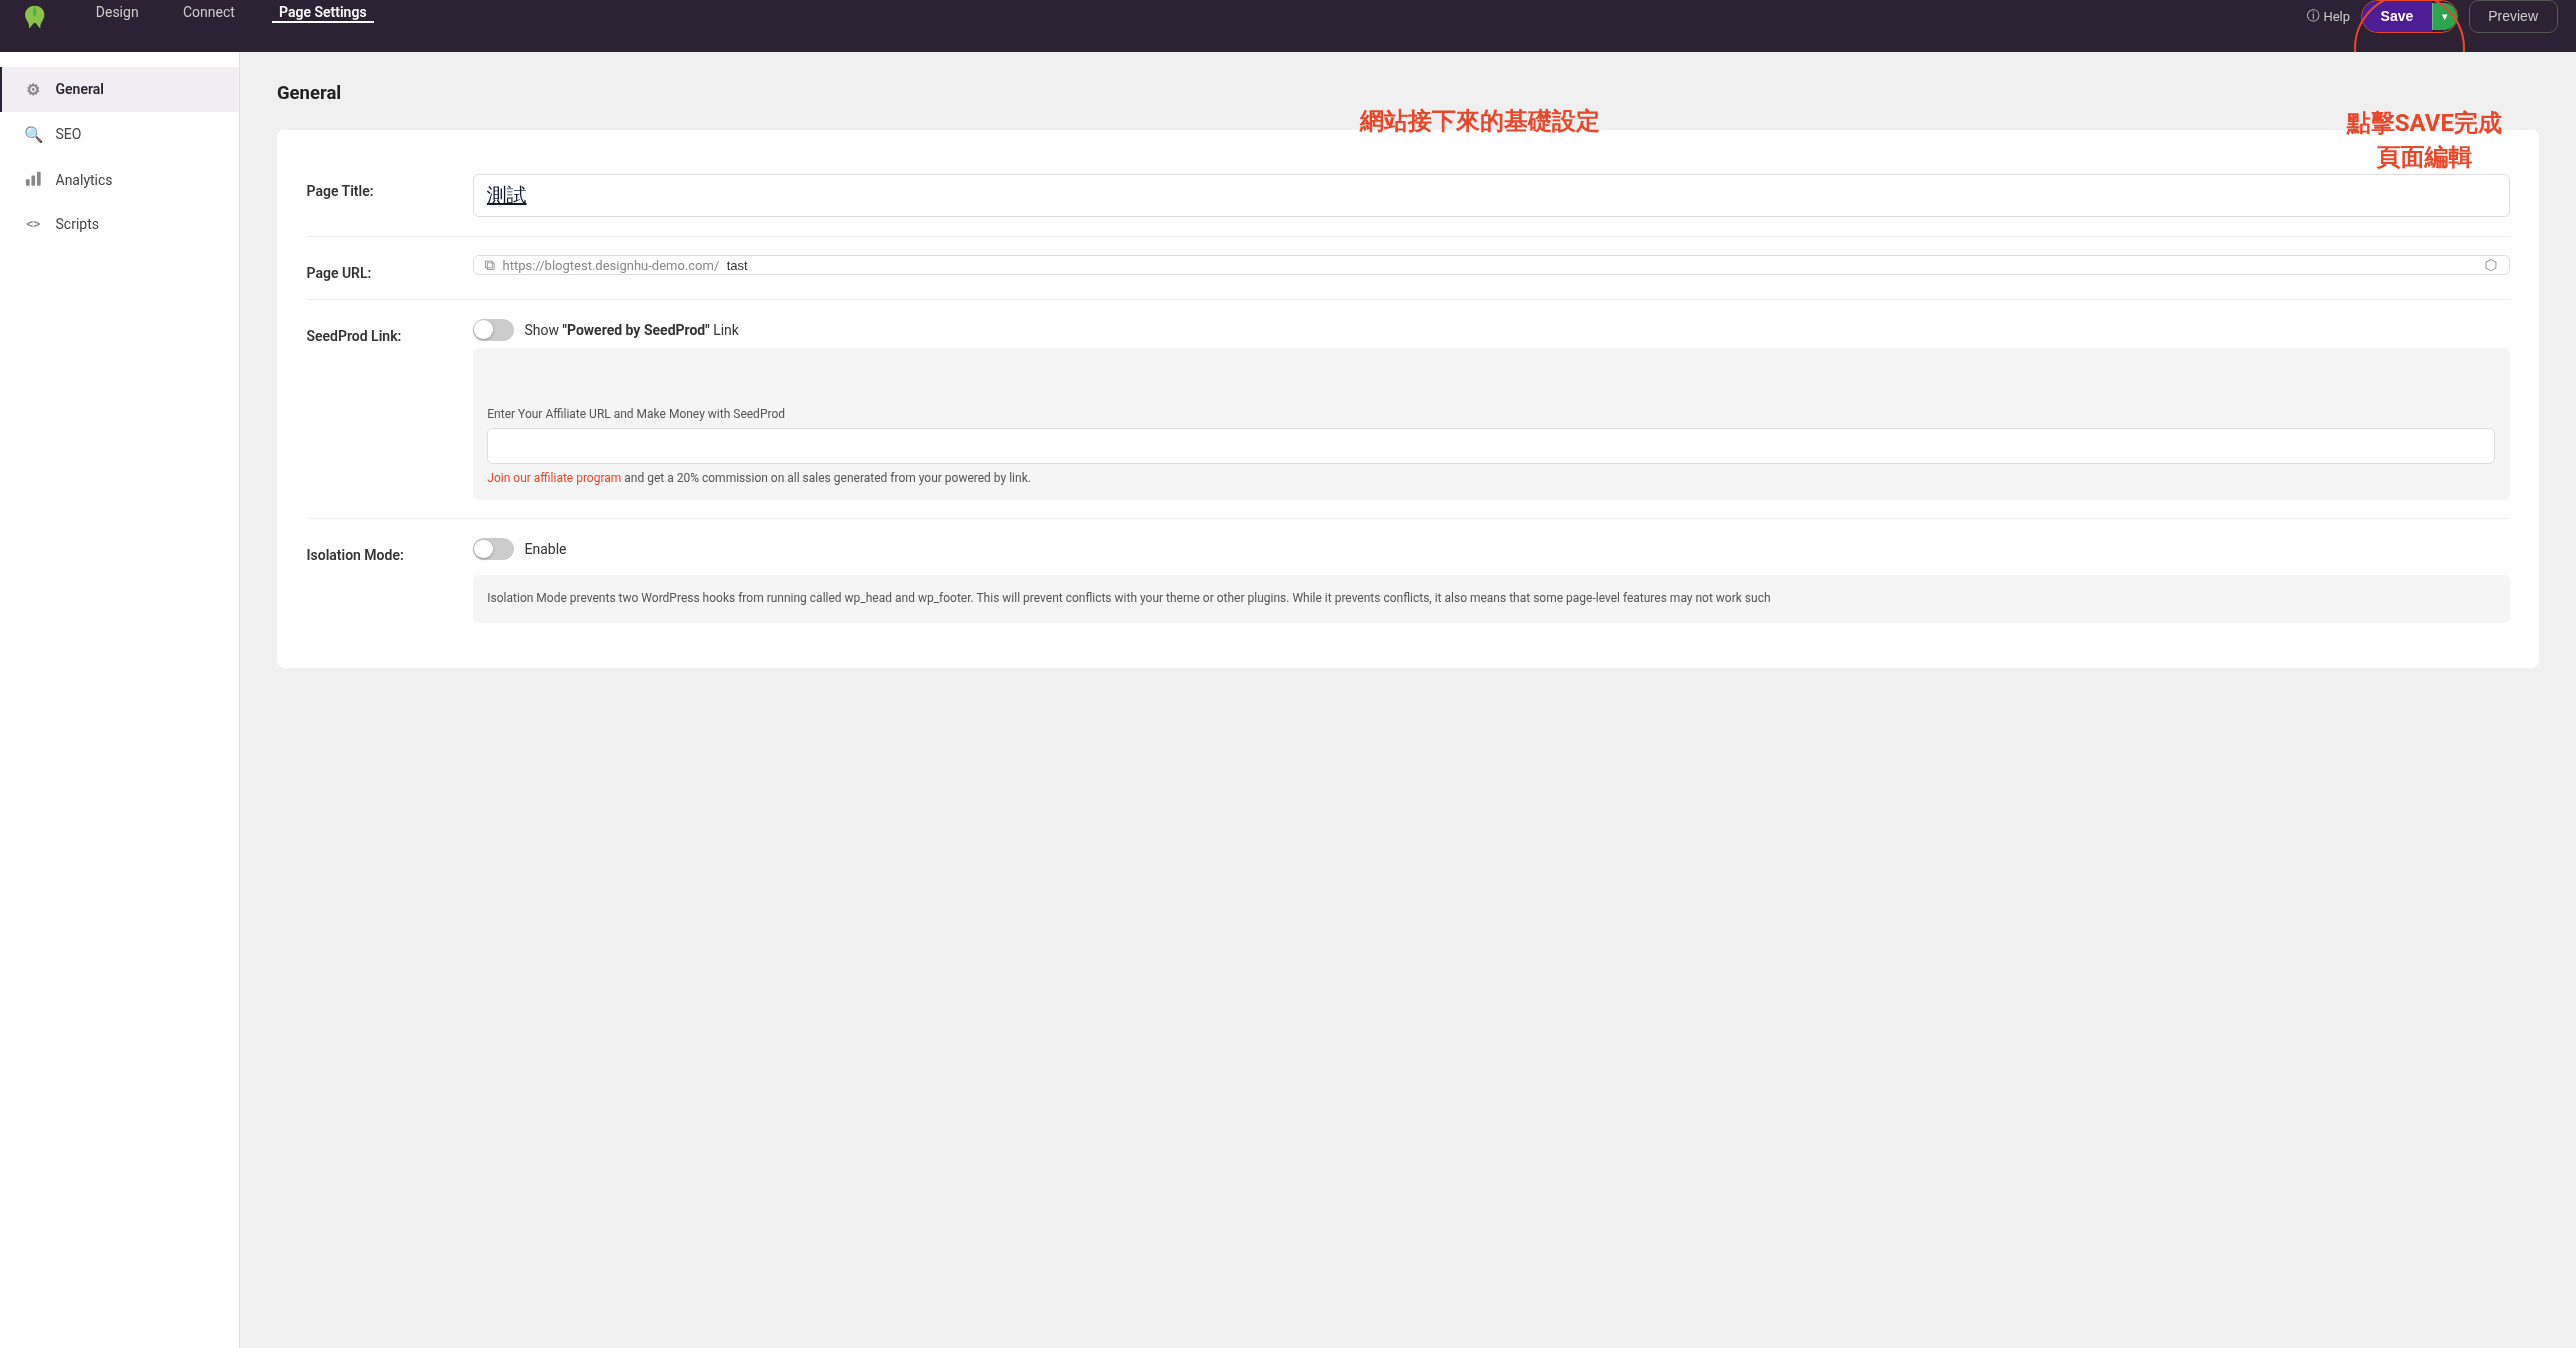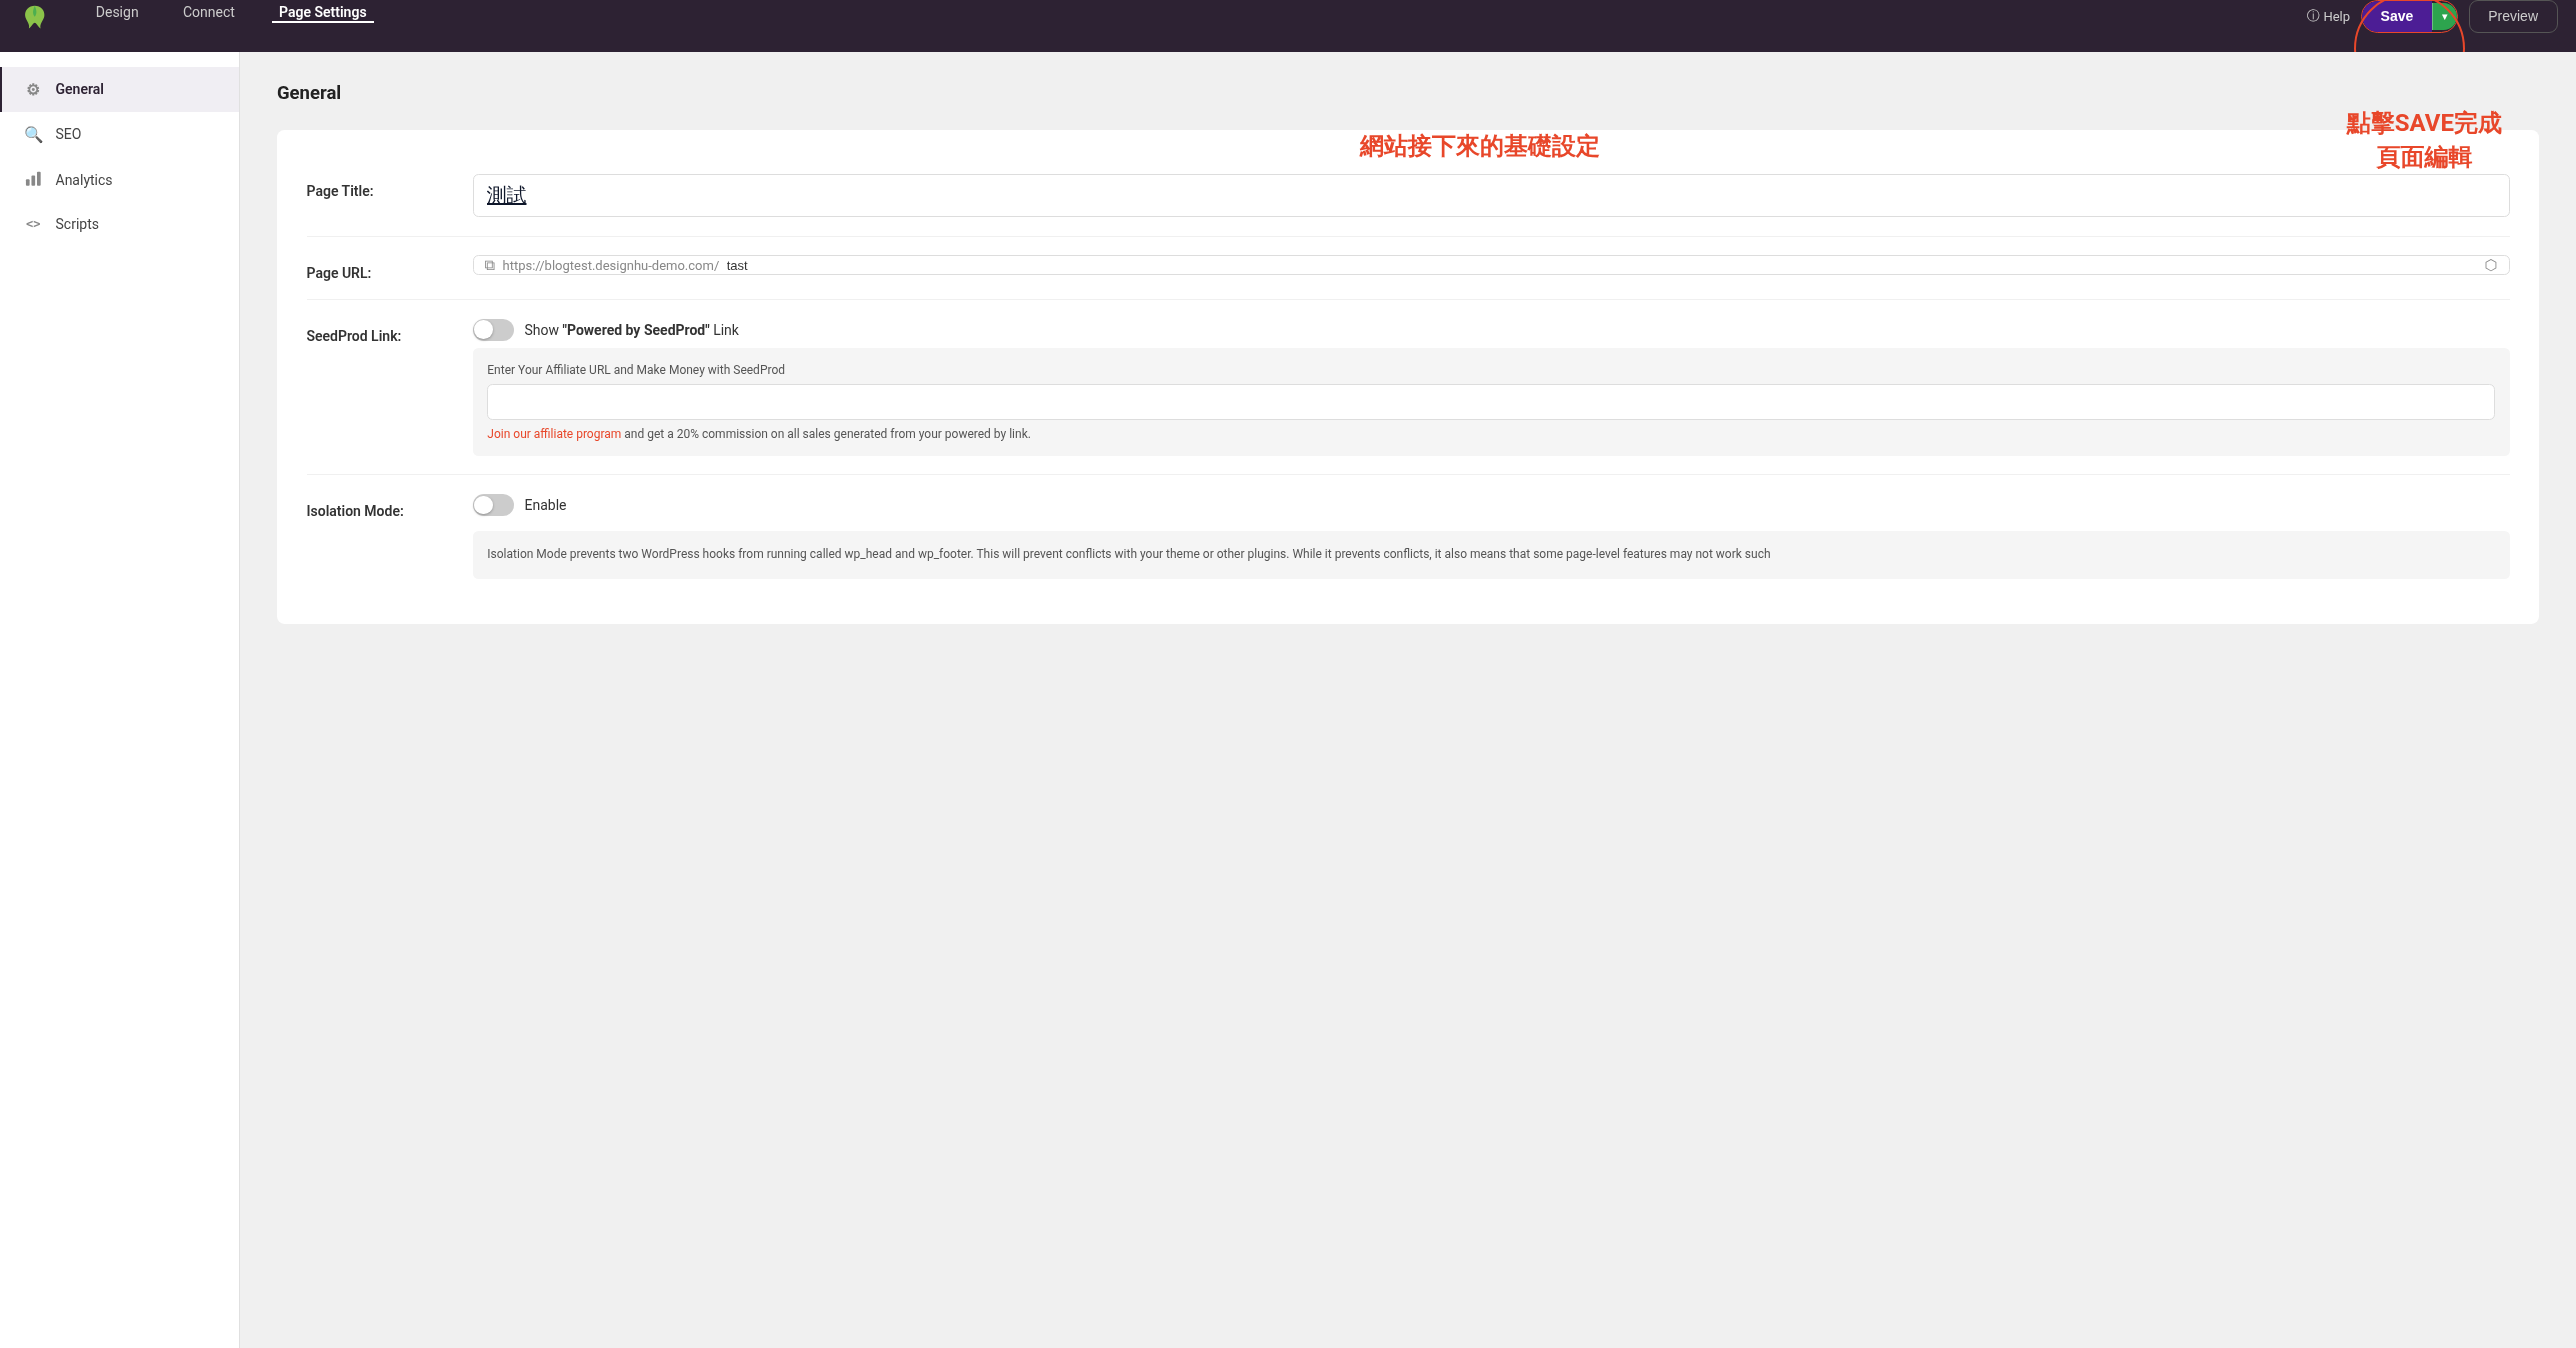--- a/index.html
+++ b/index.html
@@ -138,21 +138,21 @@
     .section-title {
       font-size: 18.5px;
       font-weight: 700;
       color: #222;
       margin-bottom: 26px;
     }
 
     
     .annotation-center {
       position: absolute;
-      top: 78px;
+      top: 53px;
       left: 50%;
       transform: translateX(-20%);
       font-size: 24px;
       font-weight: 700;
       color: #e8472a;
       text-align: center;
       pointer-events: none;
       z-index: 10;
       line-height: 1.4;
     }
@@ -299,20 +299,21 @@
     .affiliate-box {
       background: #f5f5f5;
       border-radius: 5.5px;
       padding: 14.8px;
       margin-top: 7.4px;
     }
     .affiliate-desc {
       font-size: 12px;
       color: #555;
       margin-bottom: 7.4px;
+      margin-top: 44px;
     }
     .affiliate-input {
       width: 100%;
       padding: 9.2px 13px;
       font-size: 13px;
       border: 0.9px solid #ddd;
       border-radius: 5.5px;
       background: #fff;
       margin-bottom: 7.4px;
       outline: none;

